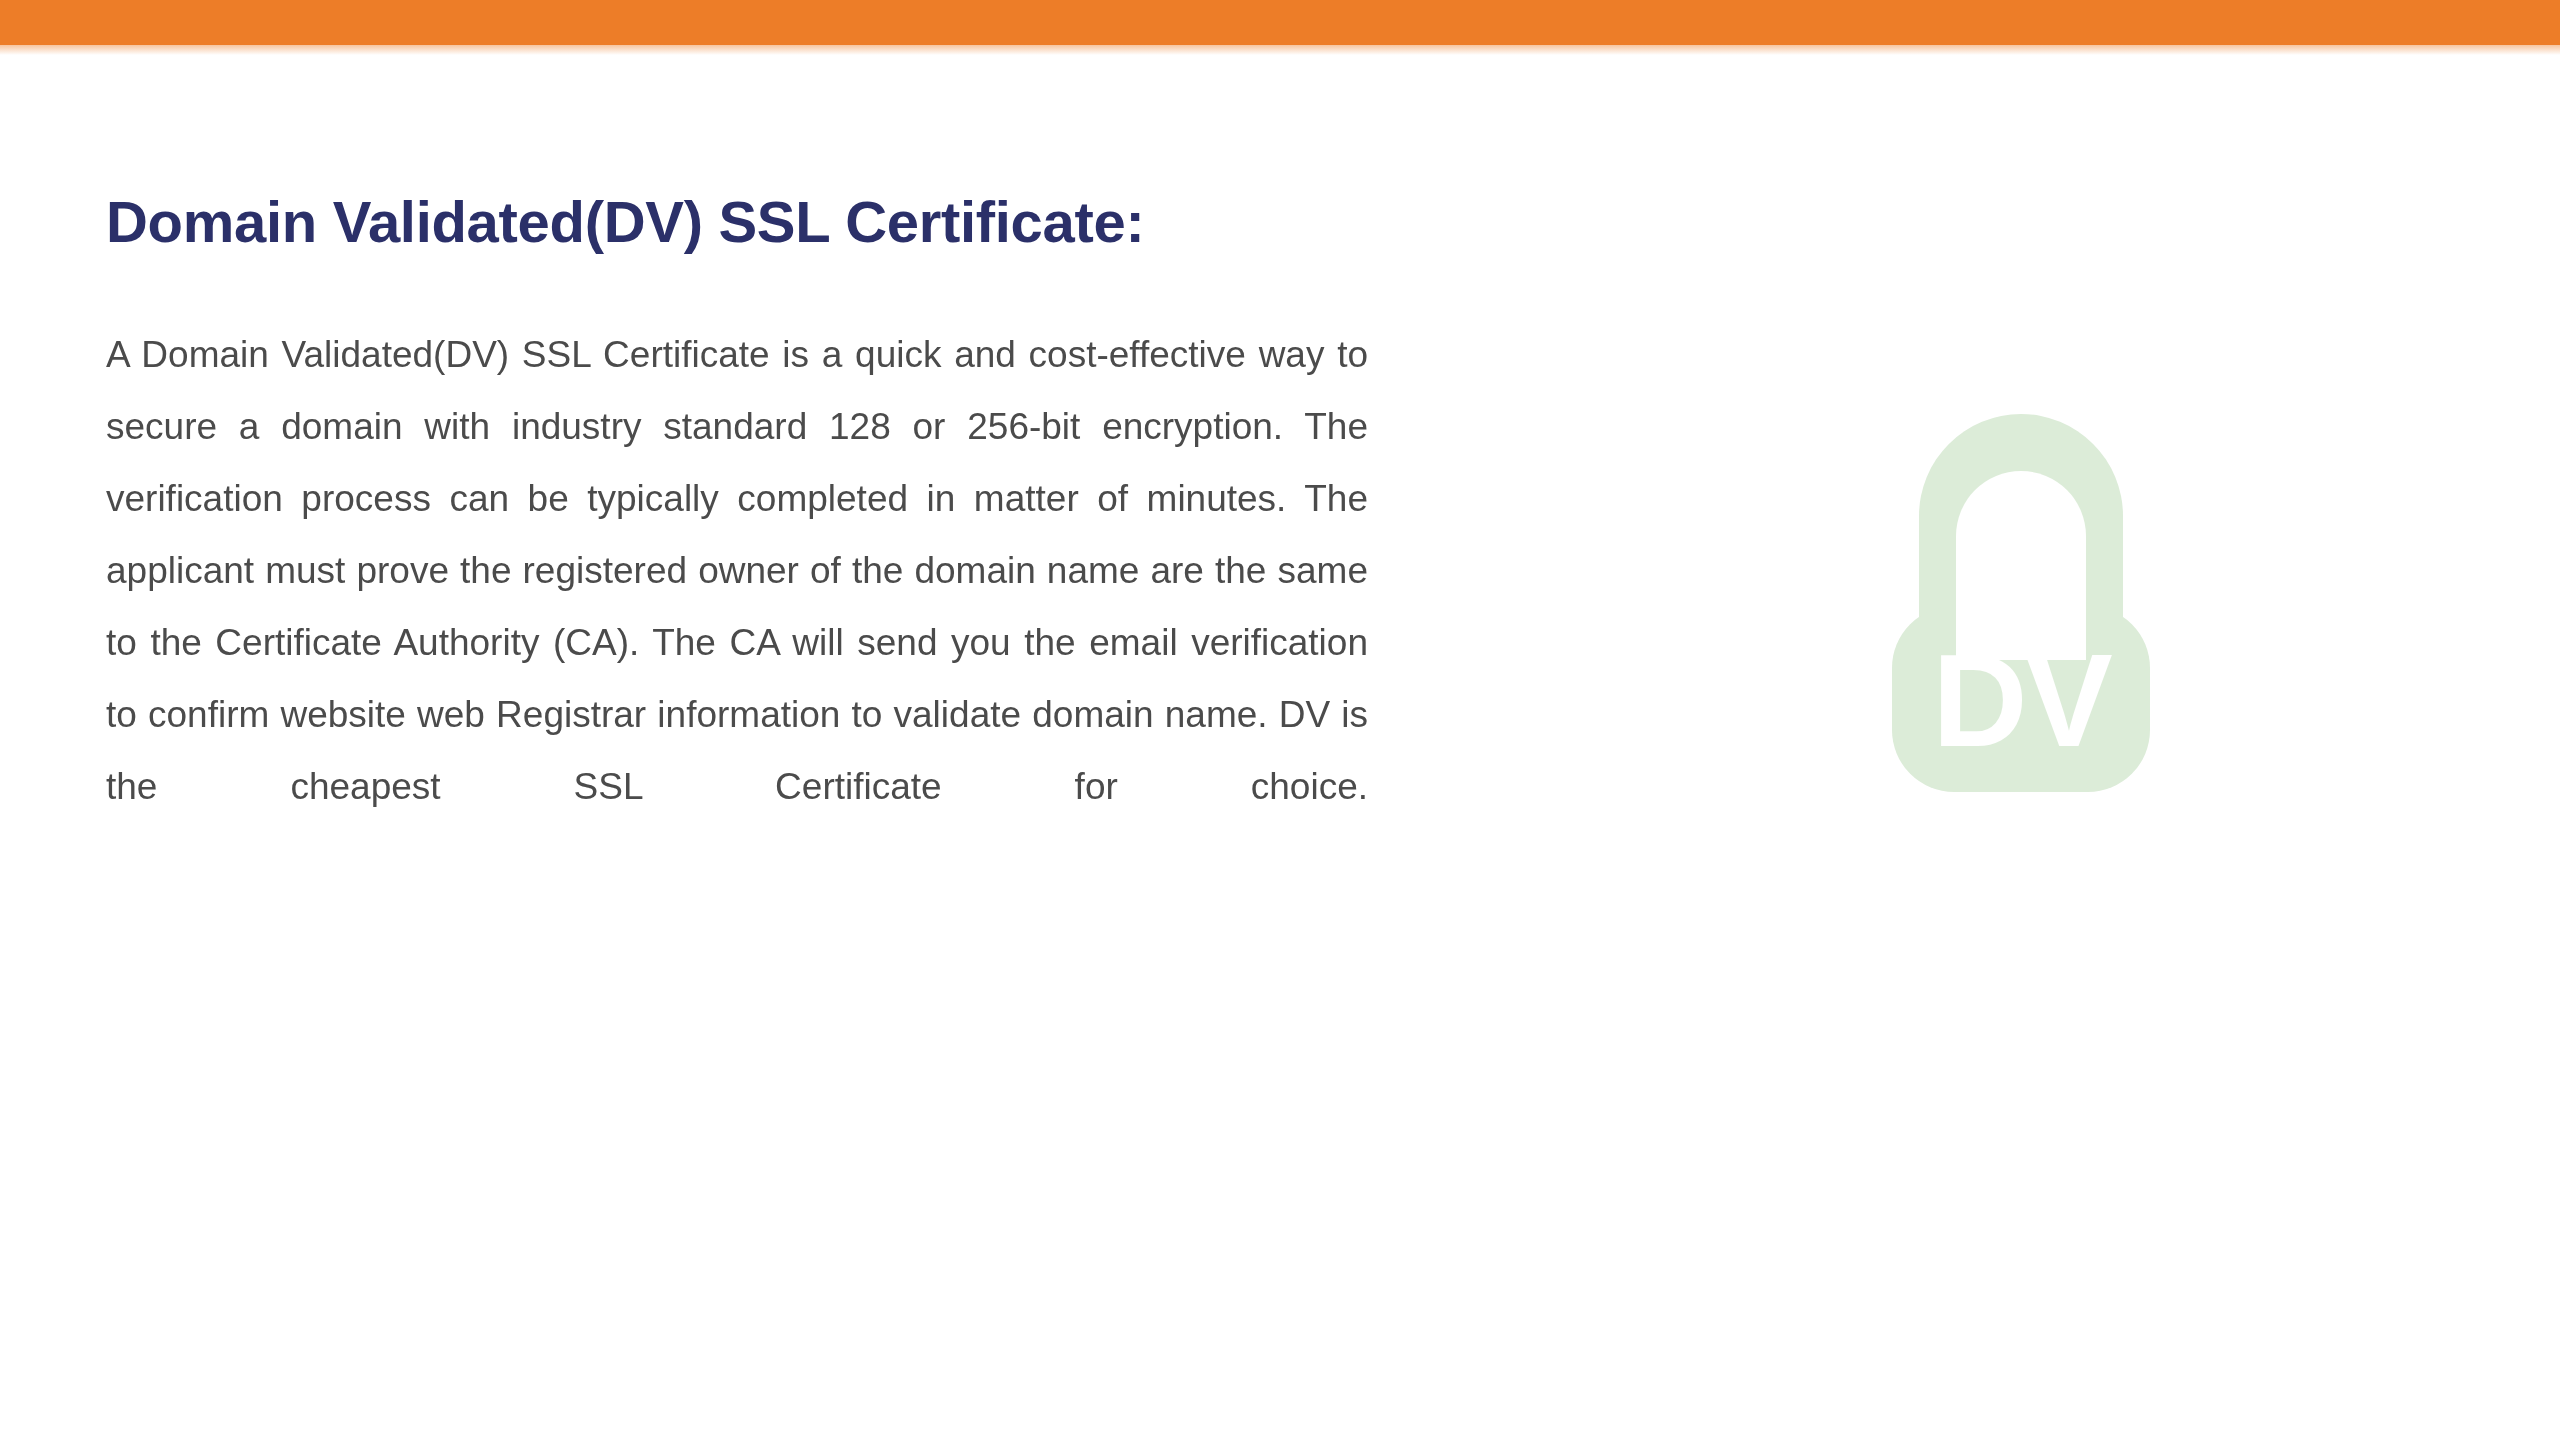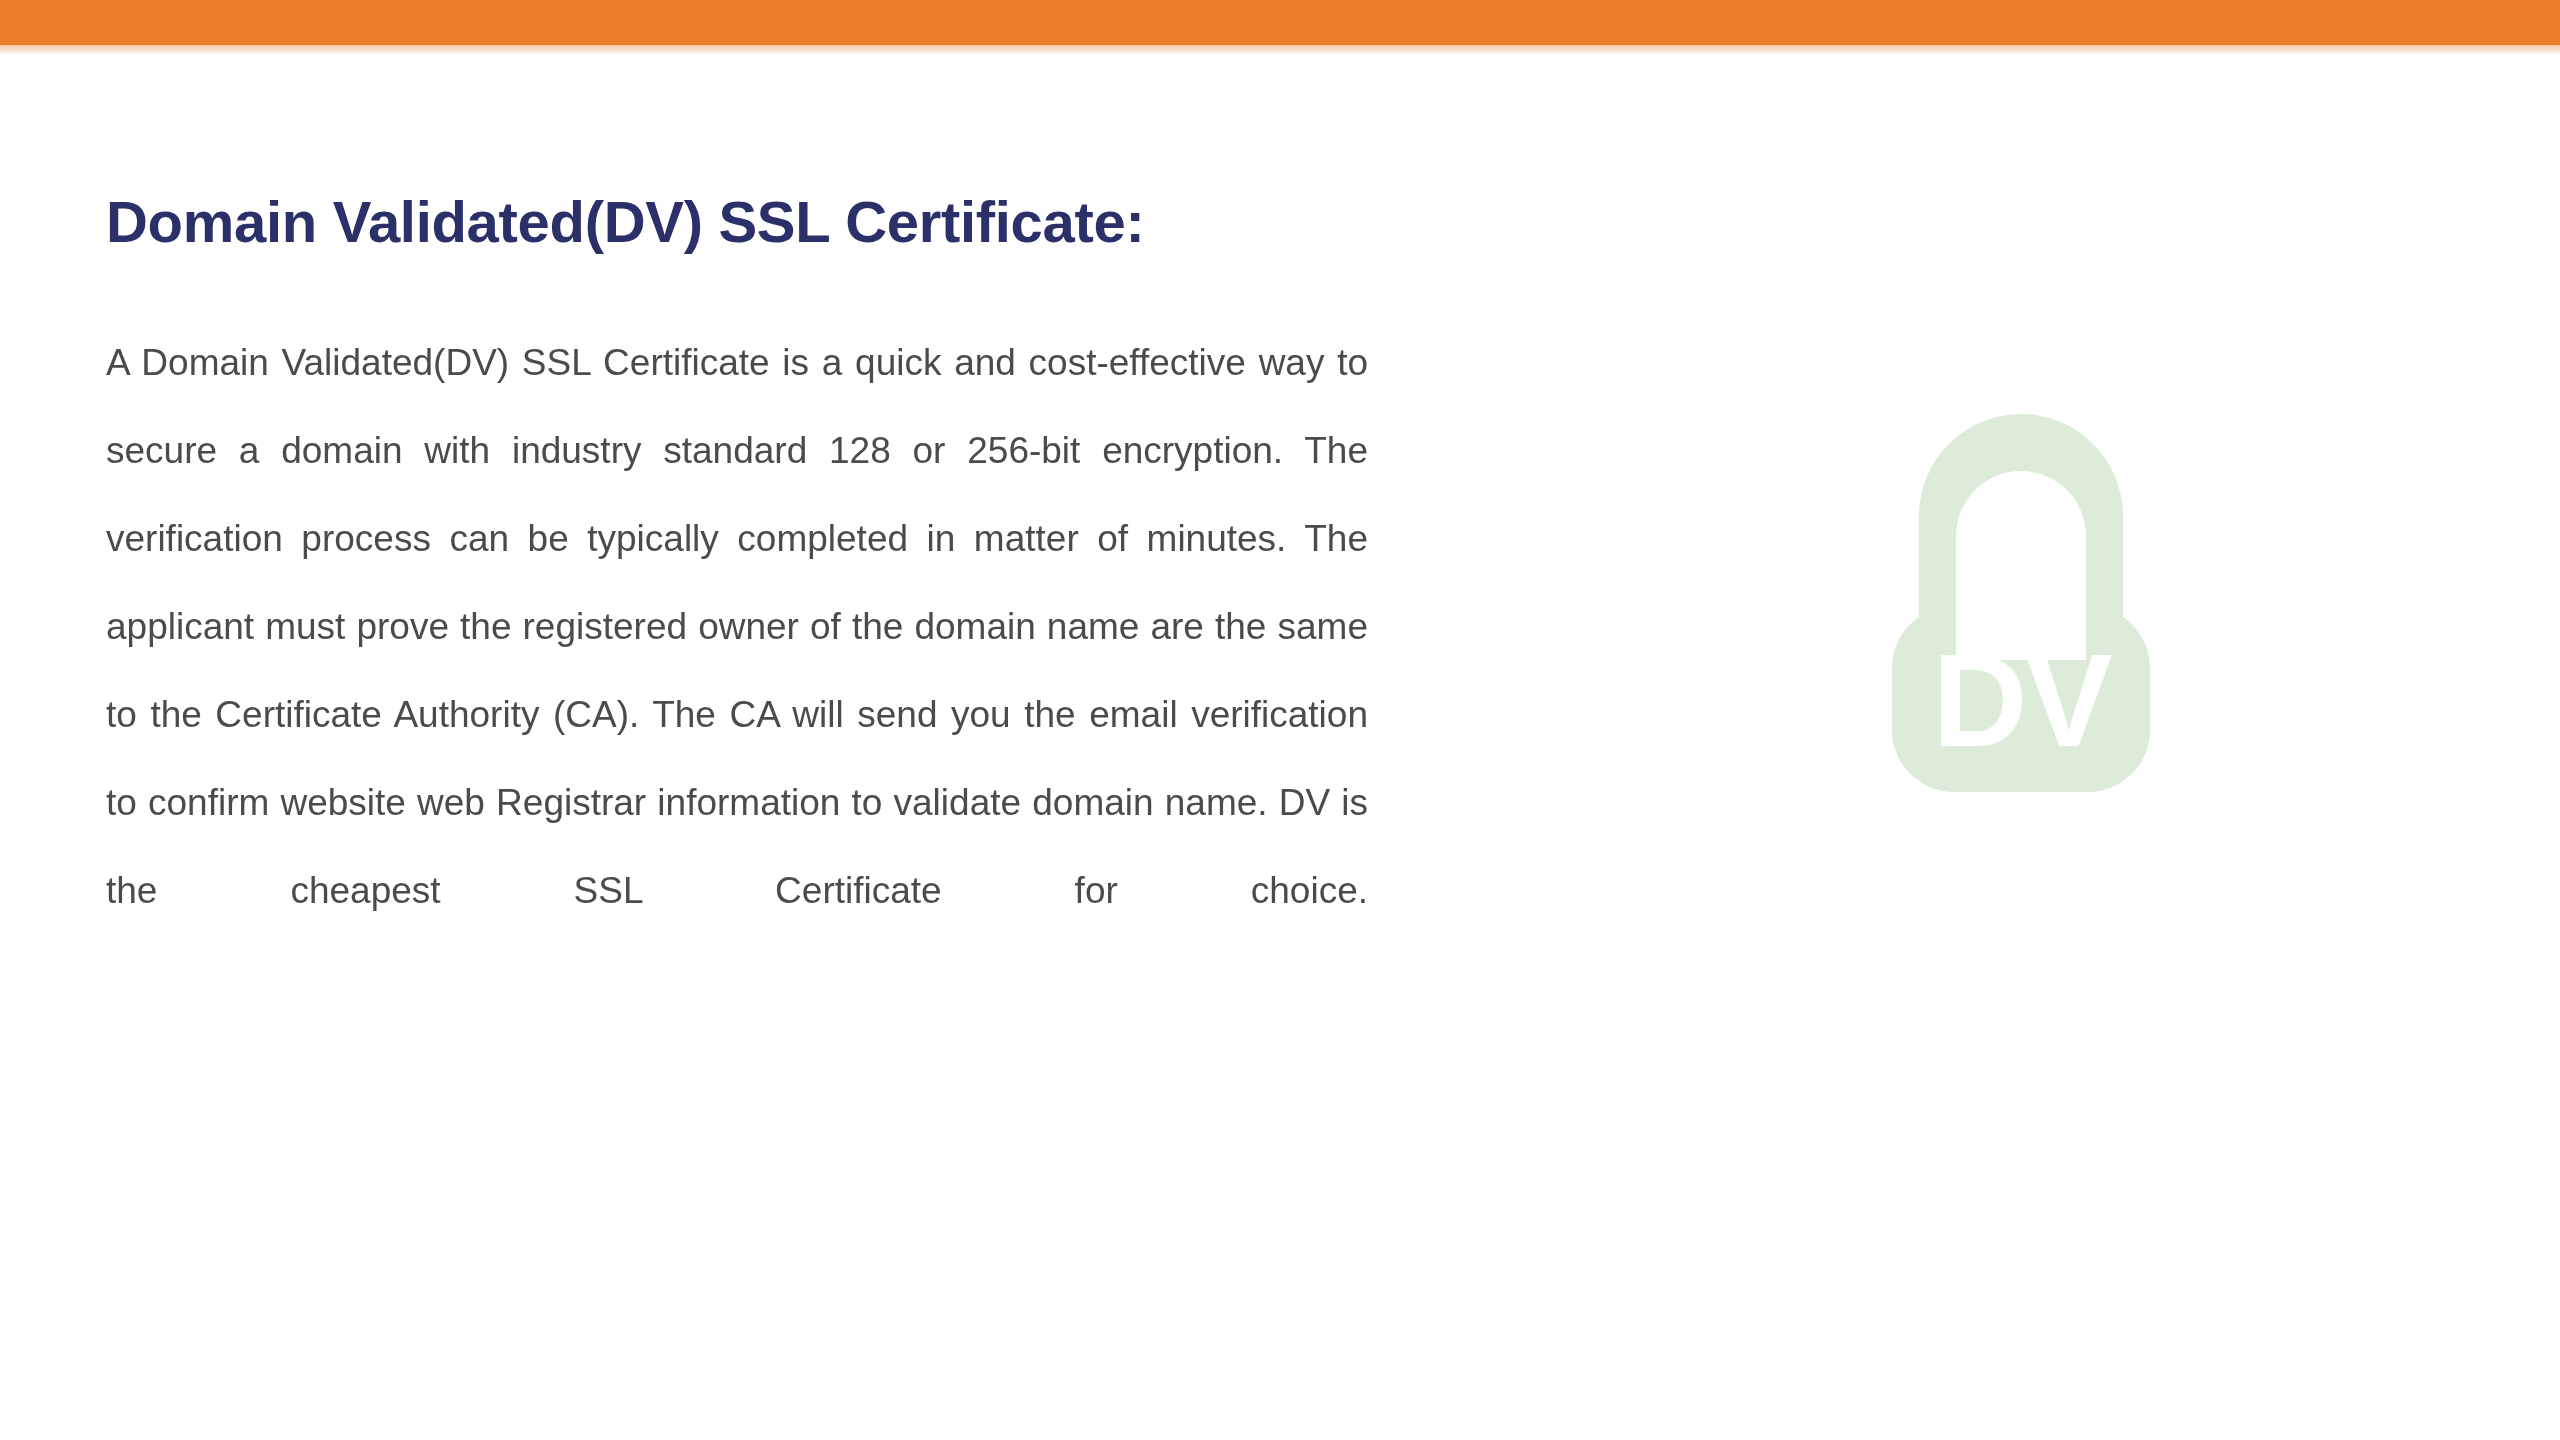--- a/index.html
+++ b/index.html
@@ -57,21 +57,21 @@
     white-space: nowrap;
   }
 
   
   .body-text {
     position: absolute;
     left: 106px;
     top: 282px;
     width: 1262px;
     font-size: 37px;
-    line-height: 88px;
+    line-height: 72px;
     color: #4b4b4b;
     text-align: justify;
     text-justify: inter-word;
   }
   .body-text::after {
     content: "";
     display: inline-block;
     width: 100%;
   }
 

